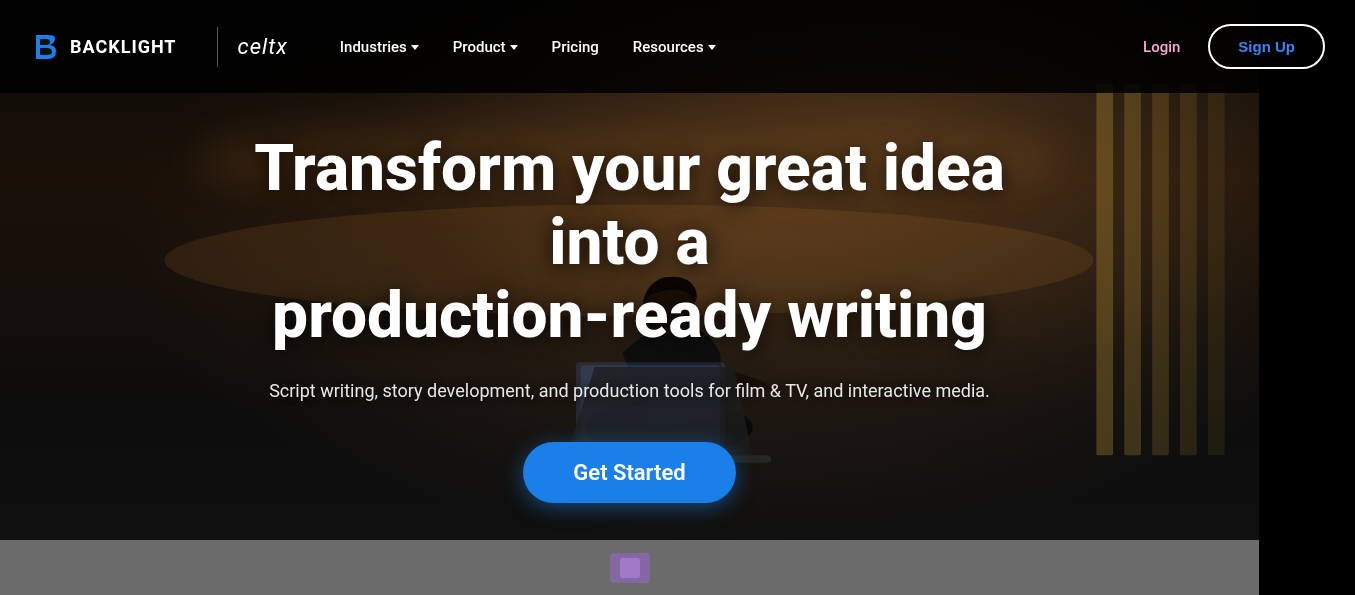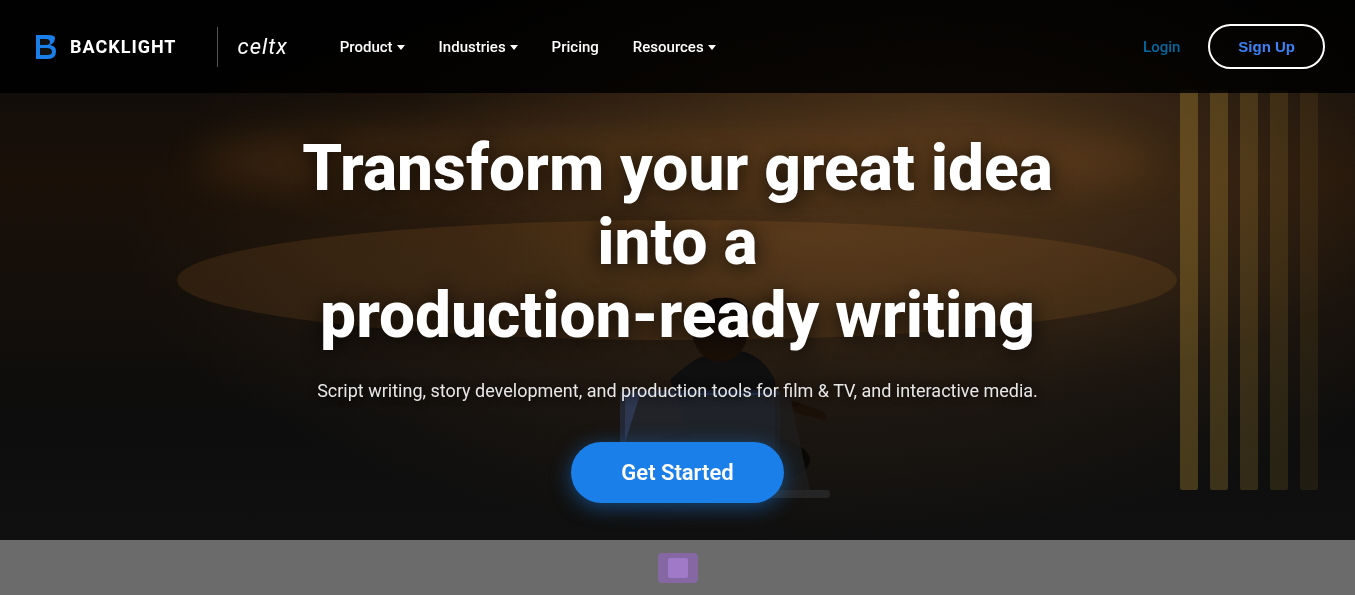--- a/index.html
+++ b/index.html
@@ -93,21 +93,21 @@
     }
 
     .nav-right {
       display: flex;
       align-items: center;
       gap: 16px;
       margin-left: auto;
     }
 
     .login-btn {
-      color: #0369a1;
+      color: #f9a8d4;
       font-size: 15px;
       font-weight: 500;
       cursor: pointer;
       padding: 8px 12px;
       text-decoration: none;
     }
 
     .signup-btn {
       color: #3b82f6;
       font-size: 15px;
@@ -116,21 +116,21 @@
       padding: 12px 28px;
       border: 2px solid #fff;
       border-radius: 30px;
       background: transparent;
       white-space: nowrap;
     }
 
     
     .hero {
       position: relative;
-      width: 1355px;
+      width: 1259px;
       height: 595px;
       display: flex;
       align-items: center;
       justify-content: center;
       overflow: hidden;
     }
 
     
     .hero-bg {
       position: absolute;
@@ -227,25 +227,25 @@
     </svg>
     <span class="backlight-text">BACKLIGHT</span>
   </a>
 
   <div class="divider-bar"></div>
 
   <span class="celtx-logo">celtx</span>
 
   <div class="nav-menu">
     <a class="nav-item" href="#">
-      <span>Product</span>
+      <span>Industries</span>
       <span class="chevron-down"></span>
     </a>
     <a class="nav-item" href="#">
-      <span>Industries</span>
+      <span>Product</span>
       <span class="chevron-down"></span>
     </a>
     <a class="nav-item" href="#">
       <span>Pricing</span>
     </a>
     <a class="nav-item" href="#">
       <span>Resources</span>
       <span class="chevron-down"></span>
     </a>
   </div>

